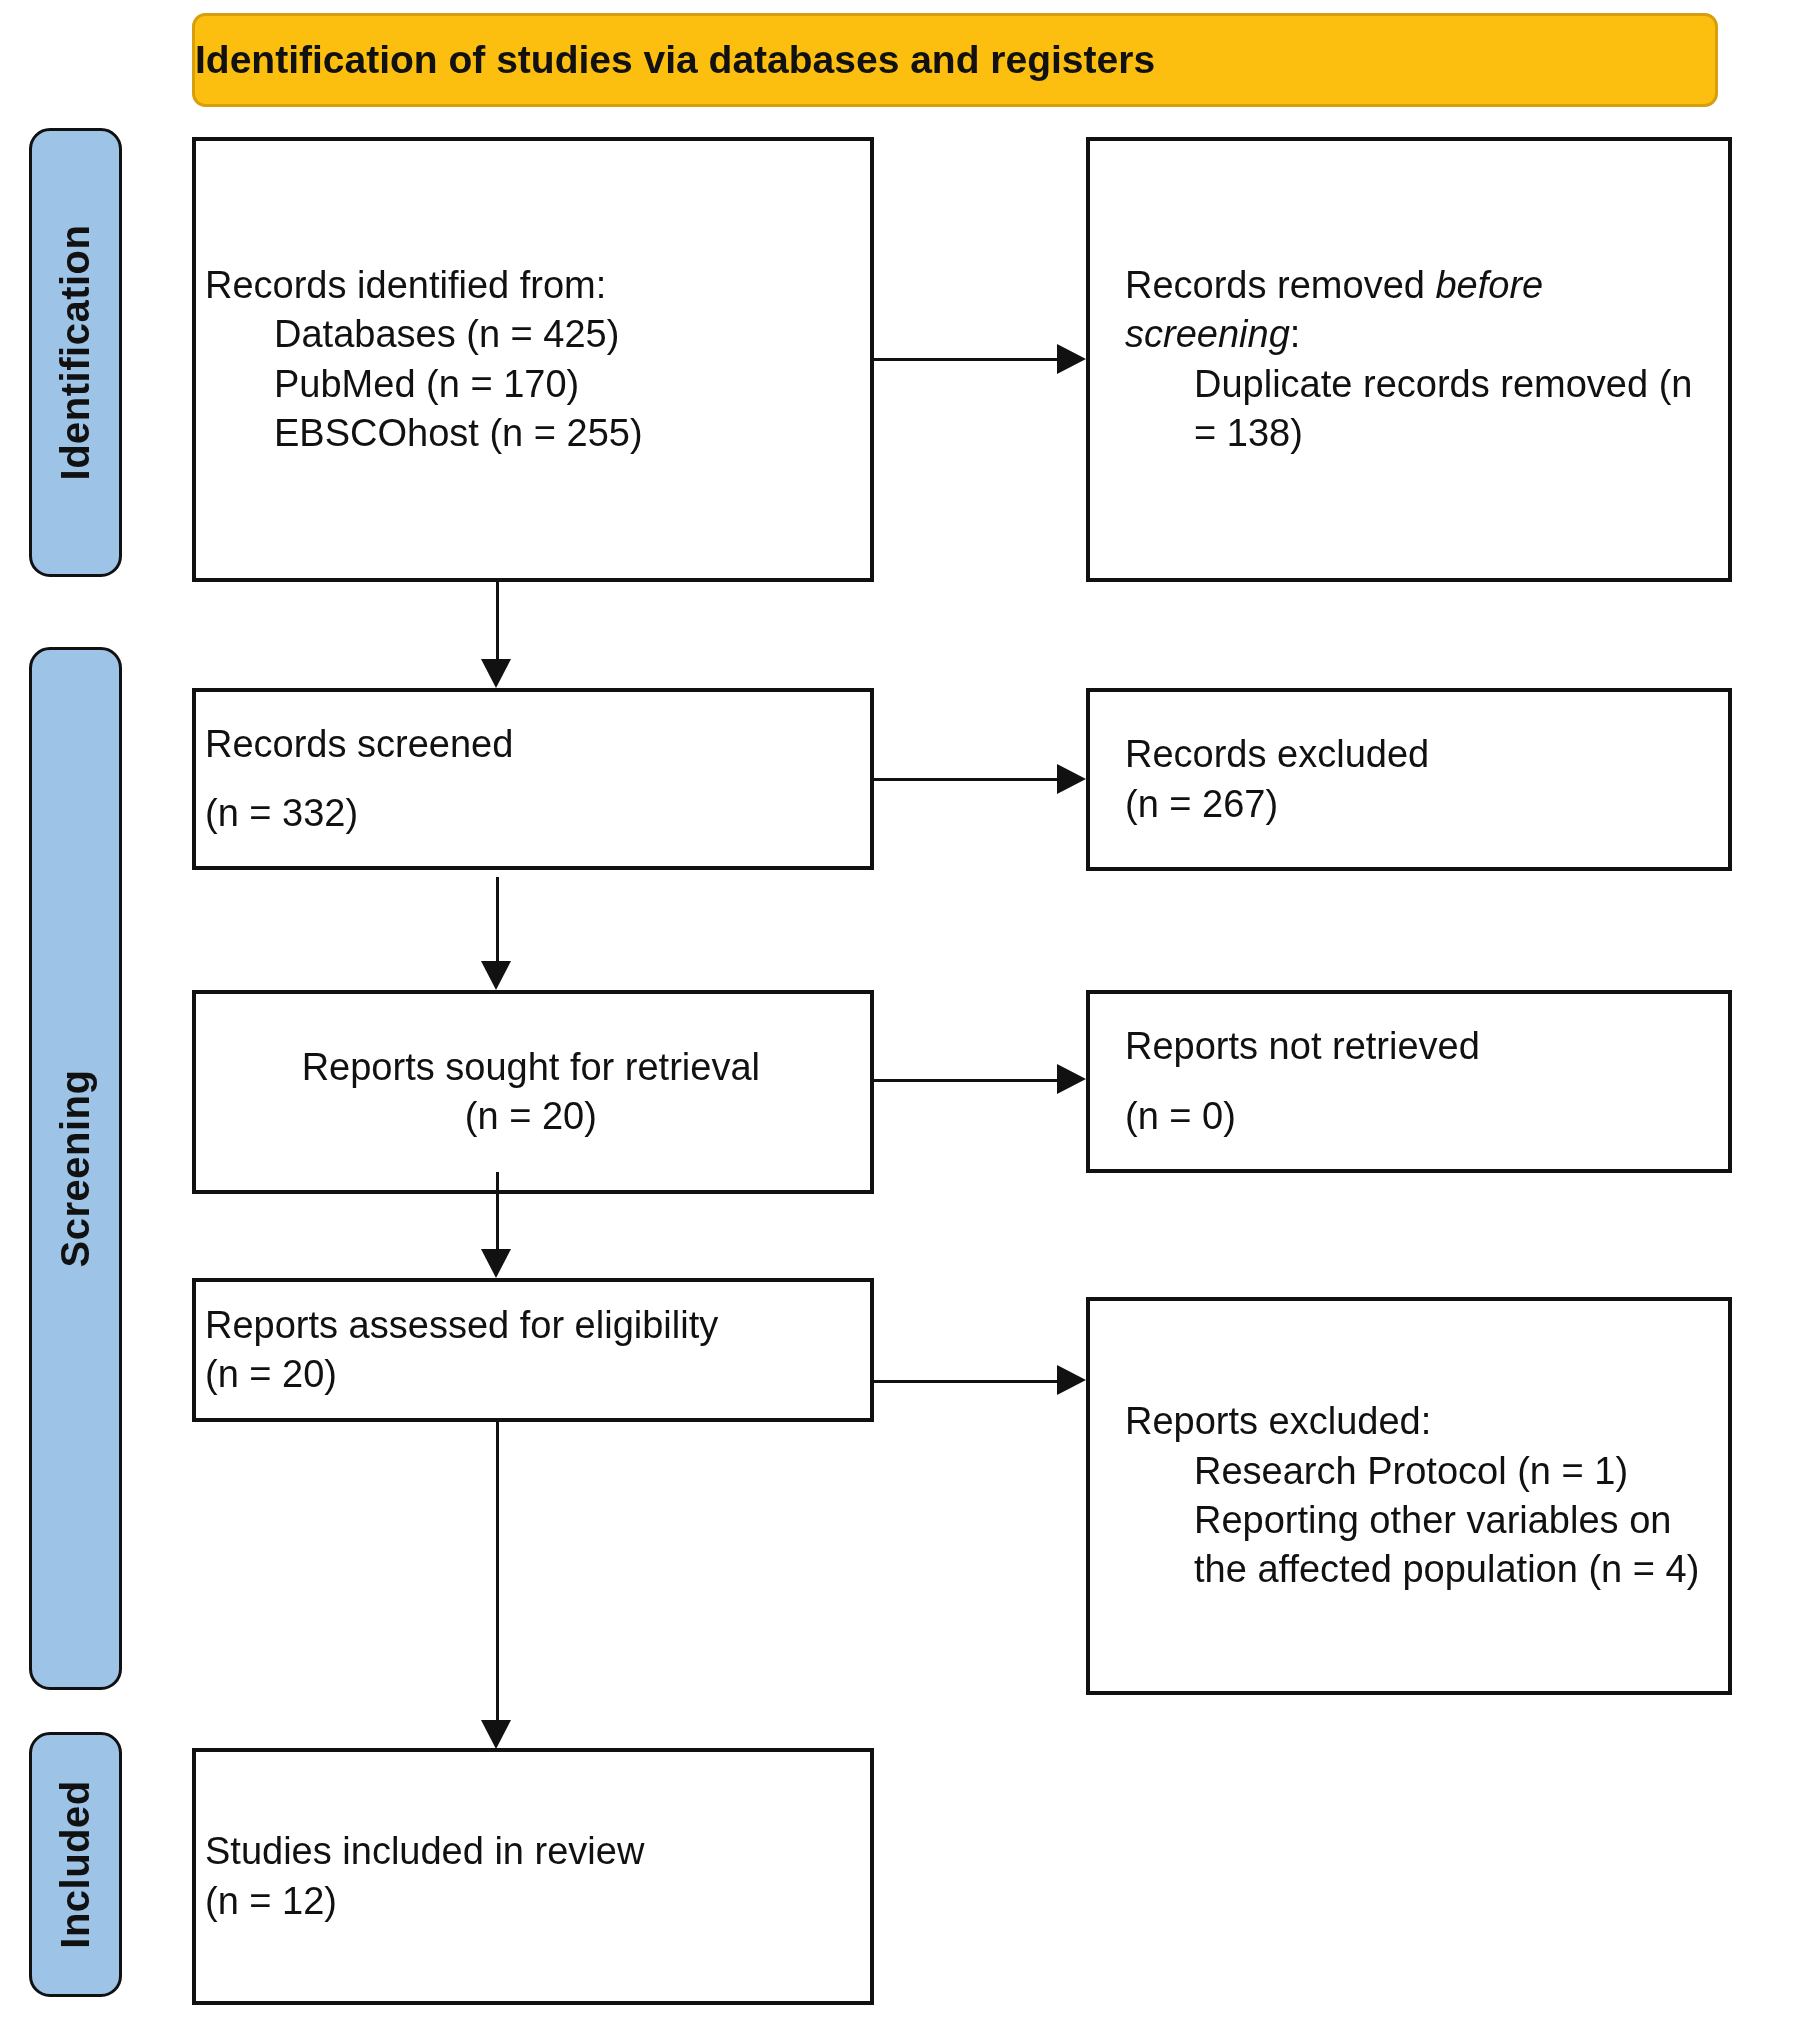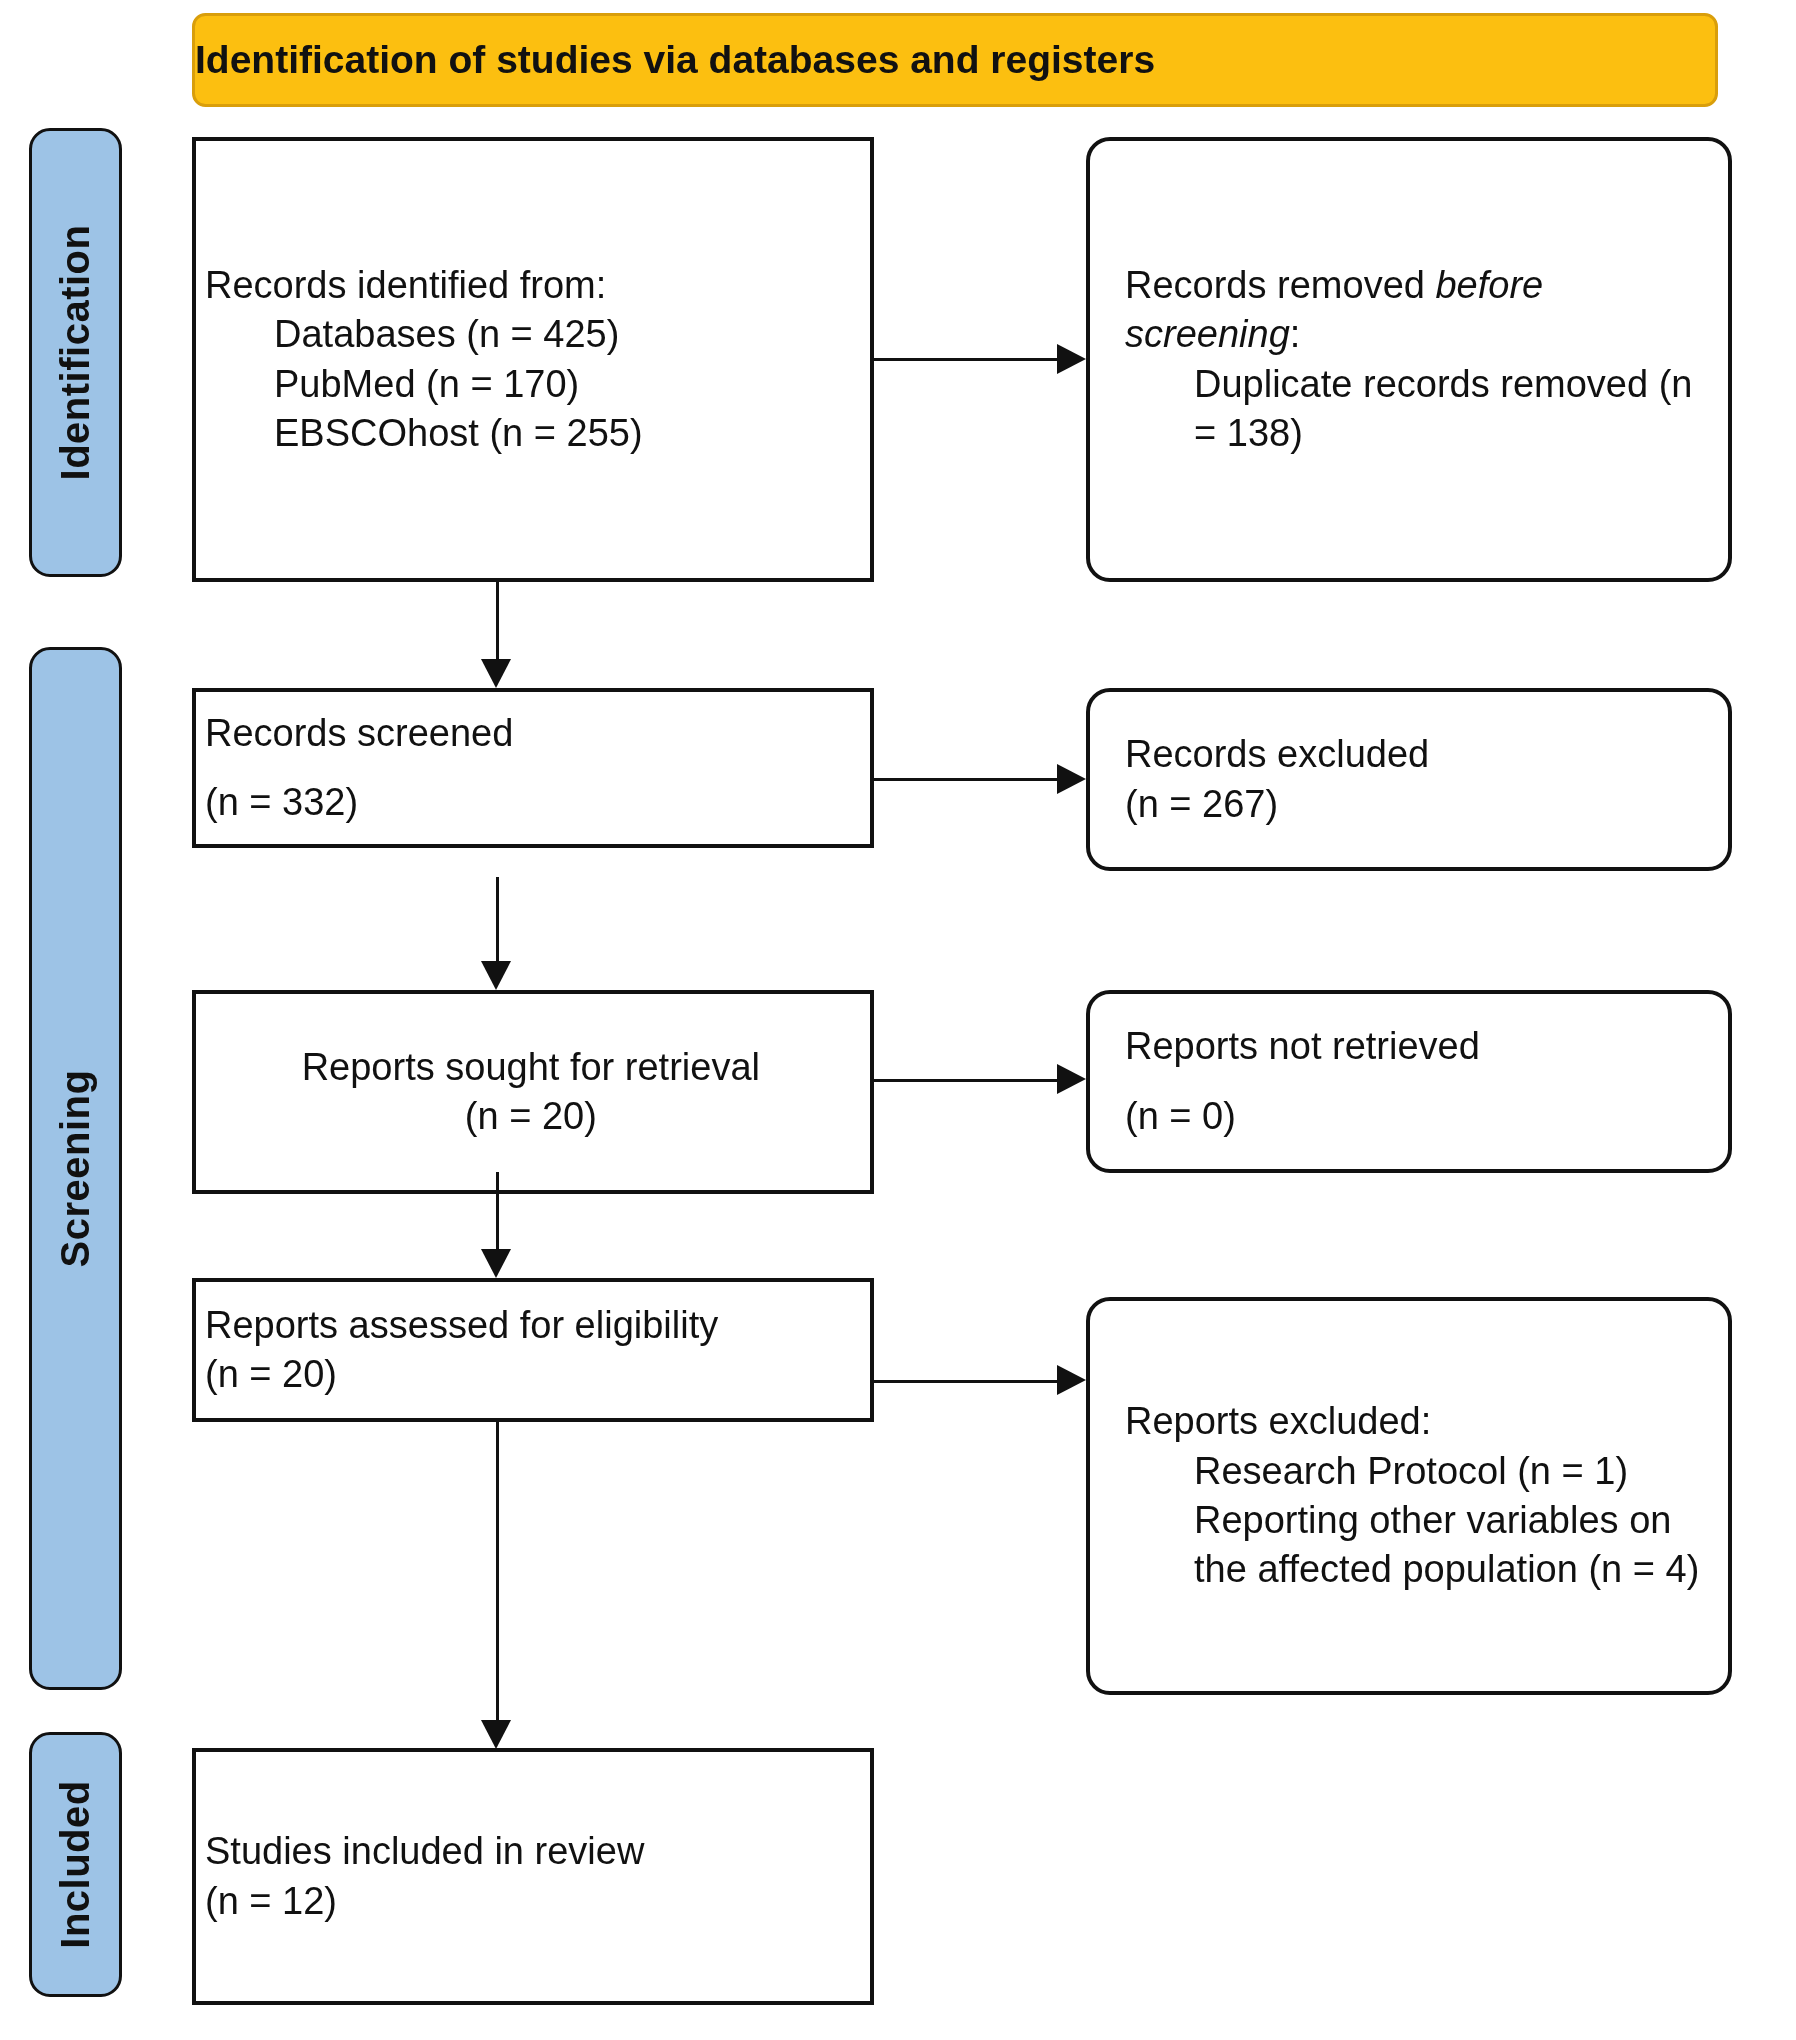--- a/index.html
+++ b/index.html
@@ -47,21 +47,21 @@
     position: absolute;
     background: #ffffff;
     border: 4.8px solid #111111;
     box-sizing: border-box;
     display: flex; flex-direction: column; justify-content: center;
     padding: 9.6px 13.4px 9.6px 35px;
     font-size: 38px;
     line-height: 1.3;
   }
   .leftcol { left: 192px; width: 682px; padding-left: 9px; }
-  .rightcol { left: 1086px; width: 646px; border-radius: 24px; }
+  .rightcol { left: 1086px; width: 646px; }
   .para { margin: 0; }
   .indent { margin-left: 69px; }
   .vline { position: absolute; width: 2.9px; background: #111111; }
   .hline { position: absolute; height: 2.9px; background: #111111; }
   .head-down {
     position: absolute; width: 0; height: 0;
     border-left: 15.4px solid transparent;
     border-right: 15.4px solid transparent;
     border-top: 29px solid #111111;
   }
@@ -97,21 +97,21 @@
     <div class="para indent">Databases (n = 425)</div>
     <div class="para indent">PubMed (n = 170)</div>
     <div class="para indent">EBSCOhost (n = 255)</div>
   </div>
 
   <div class="flowbox rightcol" style="top:137px; height:445px;">
     <div class="para"><span>Records removed </span><i>before screening</i><span>:</span></div>
     <div class="para indent">Duplicate records removed (n = 138)</div>
   </div>
 
-  <div class="flowbox leftcol" style="top:688px; height:160px;gap:20px;">
+  <div class="flowbox leftcol" style="top:688px; height:182px;gap:20px;">
     <div class="para">Records screened</div>
     <div class="para">(n = 332)</div>
   </div>
   <div class="flowbox rightcol" style="top:688px; height:183px;">
     <div class="para">Records excluded</div>
     <div class="para">(n = 267)</div>
   </div>
 
   <div class="flowbox leftcol" style="top:990px; height:204px;align-items:center;">
     <div class="para">Reports sought for retrieval</div>

